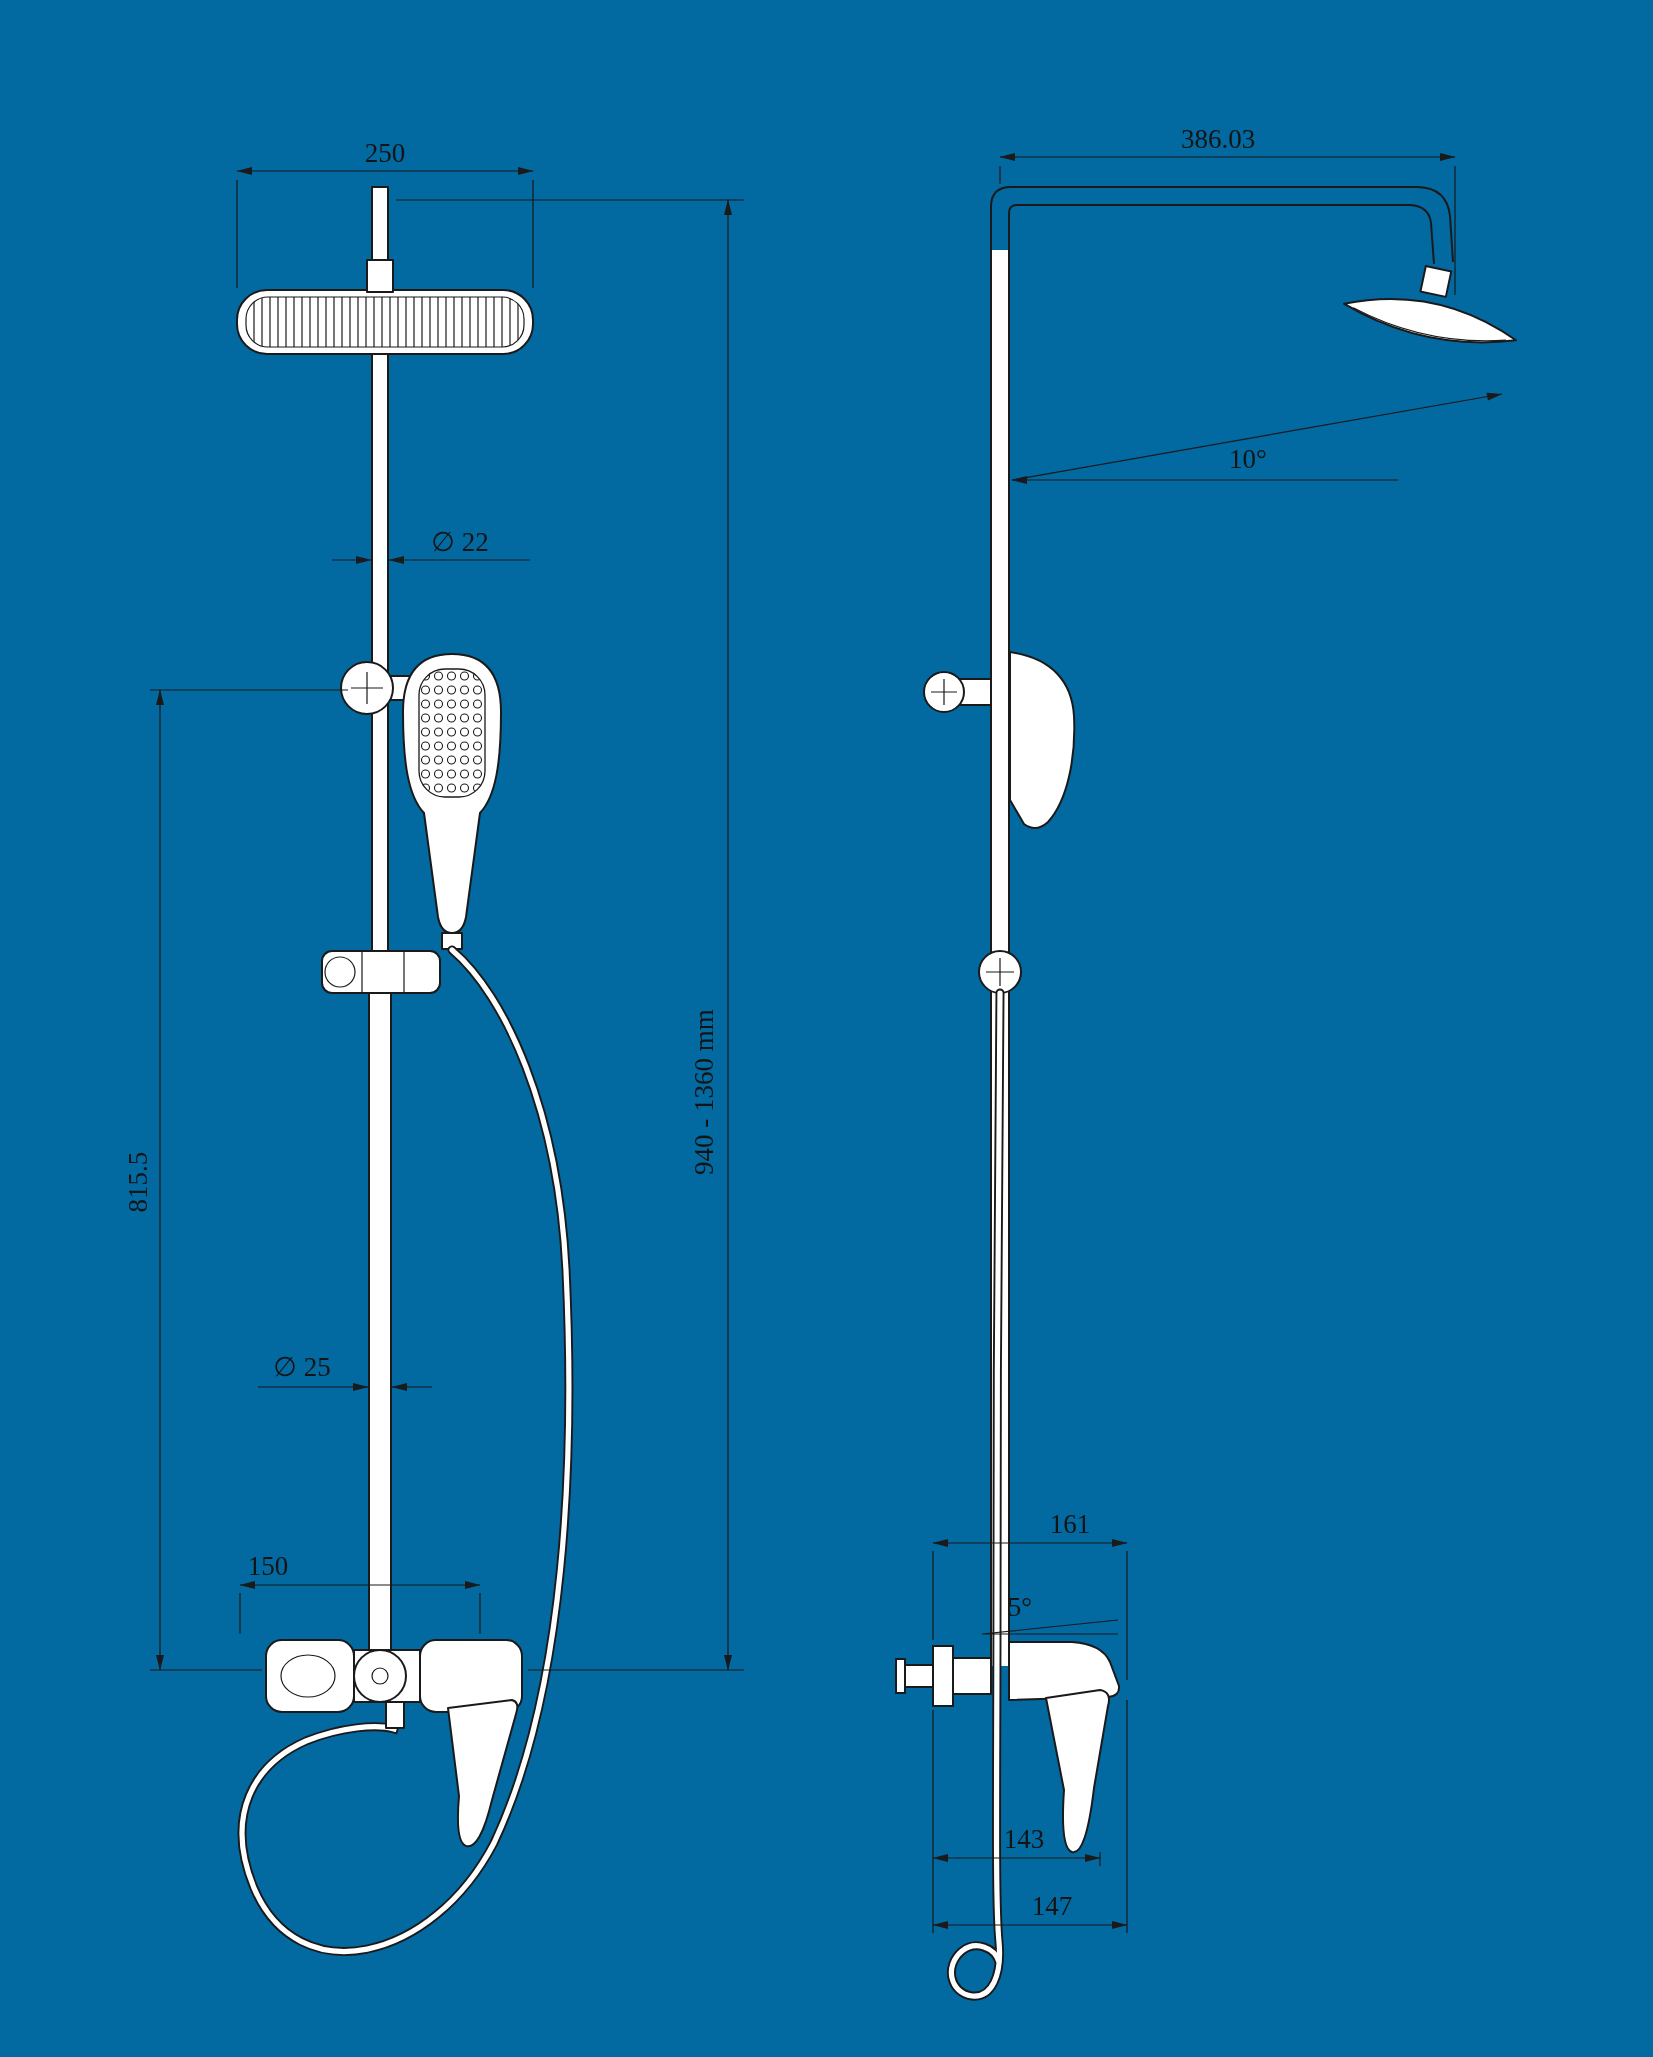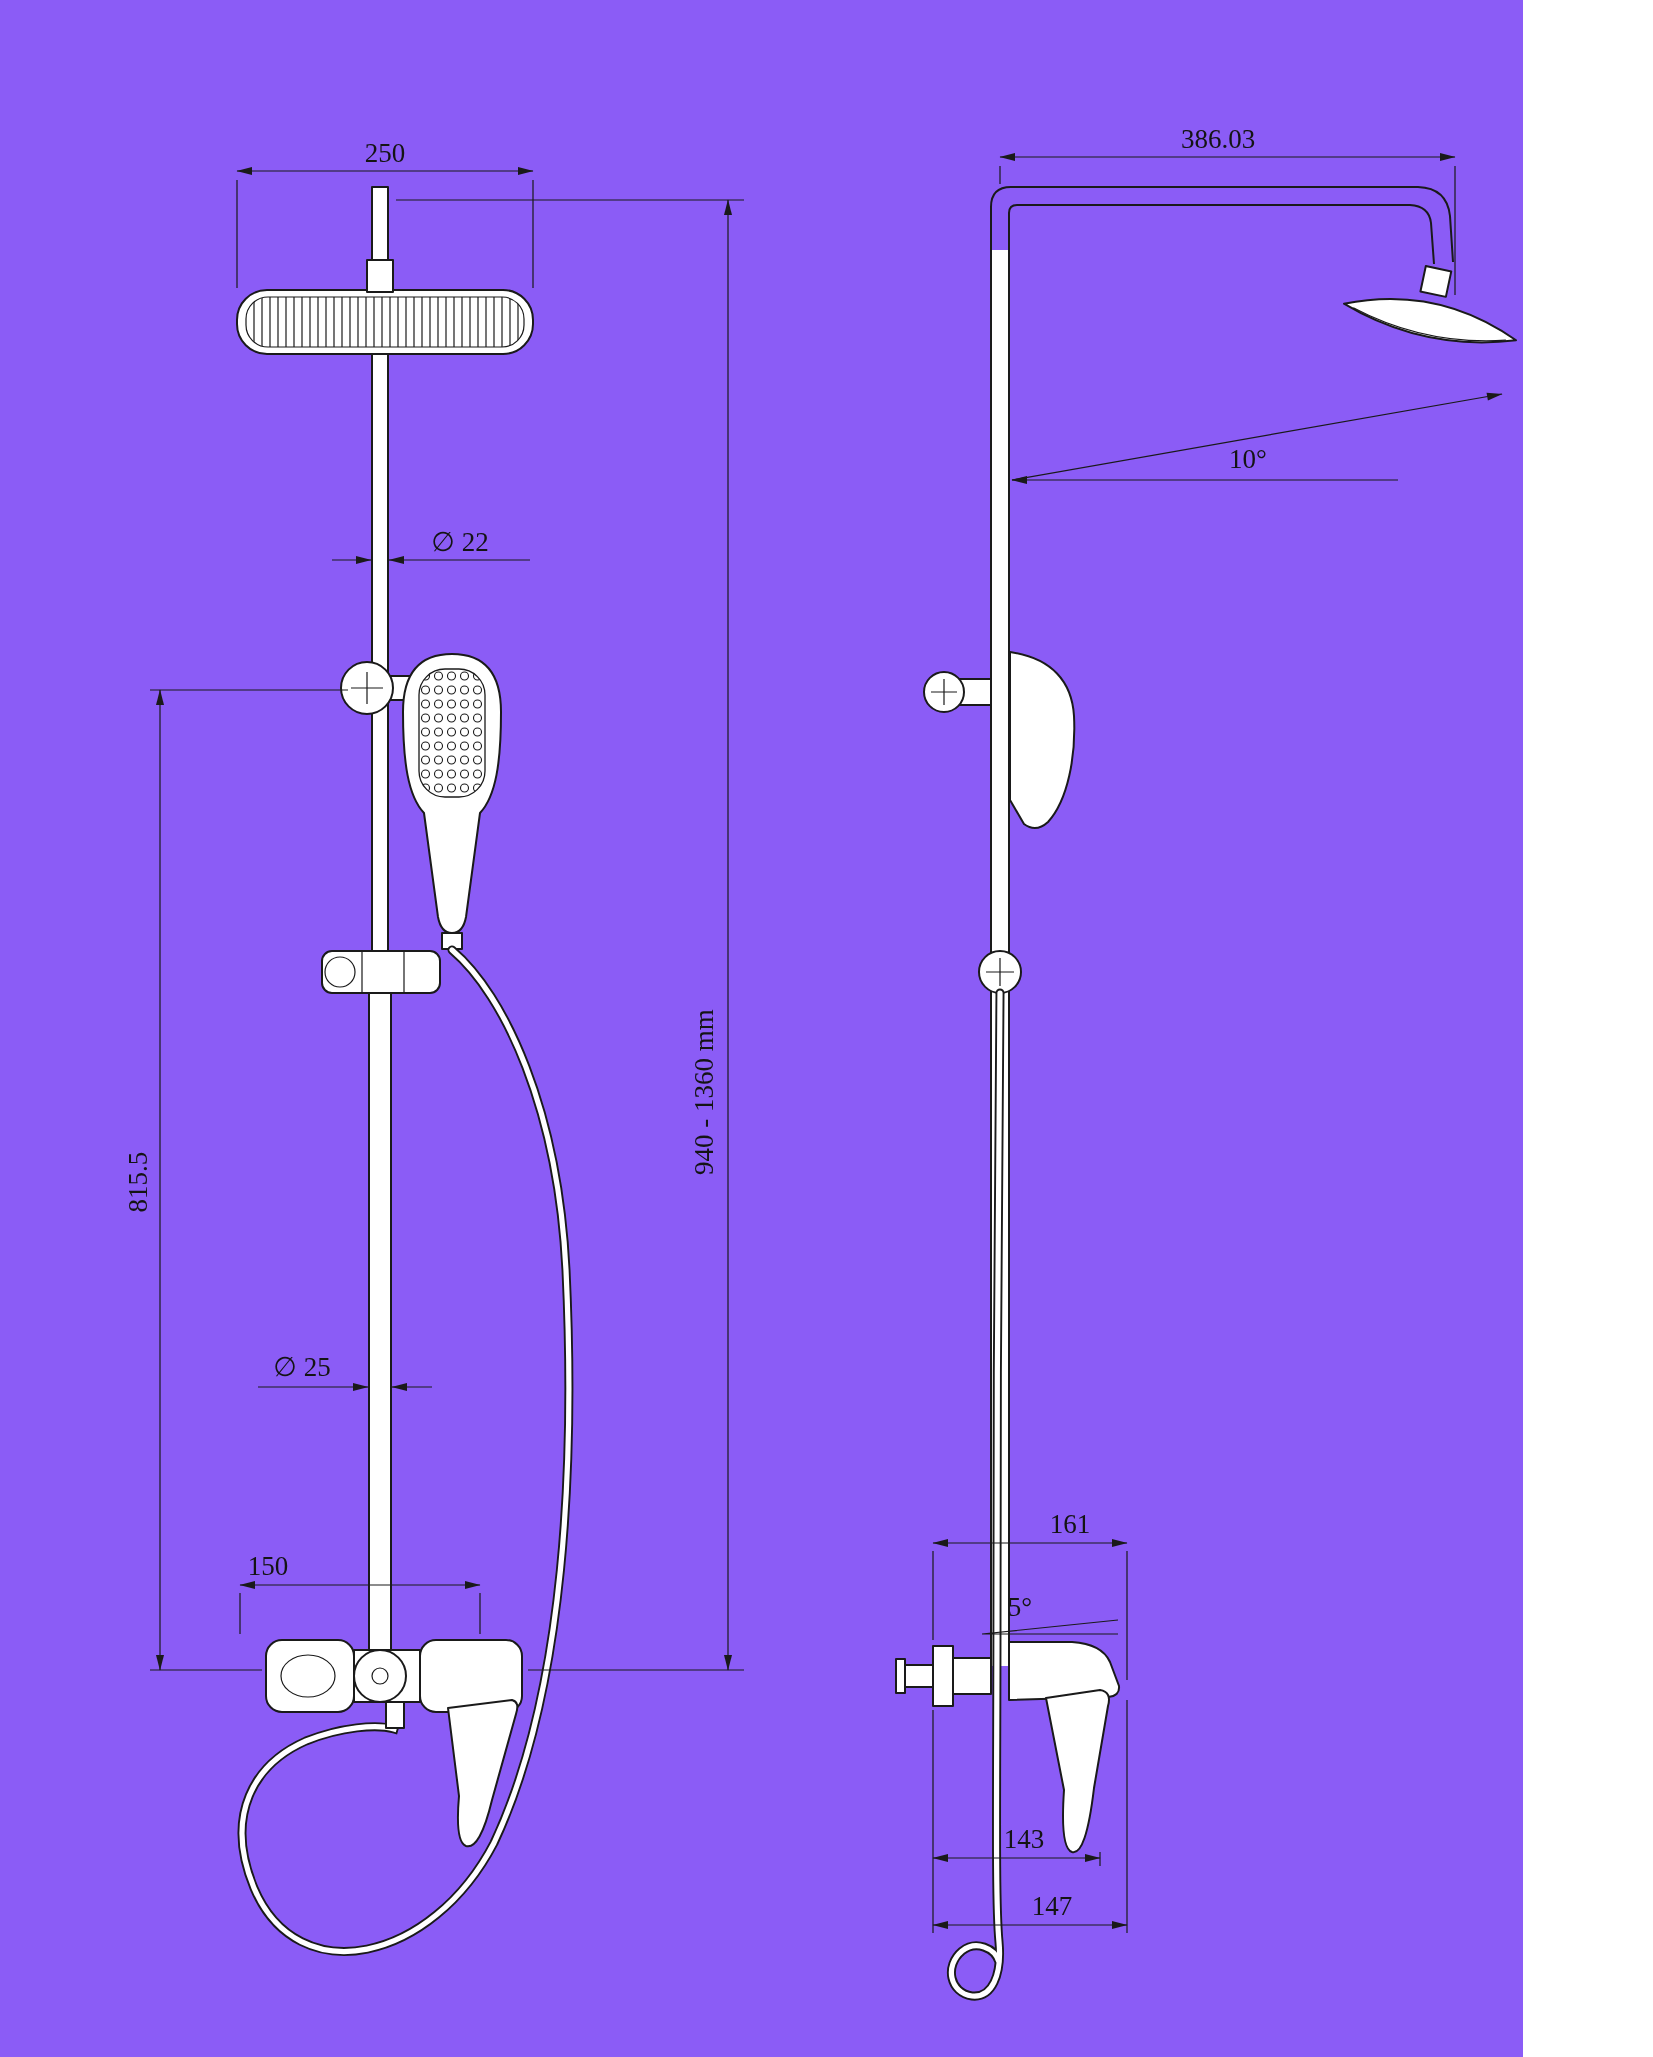--- a/index.html
+++ b/index.html
@@ -1,16 +1,16 @@
 <!DOCTYPE html>
 <html><head>
 <meta charset="utf-8">
 <style>
   html,body{margin:0;padding:0;background:#ffffff;}
-  .canvas{position:relative;width:1523px;height:2057px;background:#8b5cf6;overflow:hidden;}
+  .canvas{position:relative;width:1653px;height:2057px;background:#0369a1;overflow:hidden;}
   svg{position:absolute;left:0;top:0;}
   .s2{stroke:#1a1a1a;stroke-width:2;fill:#ffffff;stroke-linejoin:round;}
   .o2{stroke:#1a1a1a;stroke-width:2;fill:none;stroke-linejoin:round;}
   .t{stroke:#1a1a1a;stroke-width:1.2;fill:none;}
   .dimln{stroke:#1a1a1a;stroke-width:1.2;fill:none;}
   .hoseA{stroke:#1a1a1a;stroke-width:9;fill:none;stroke-linecap:round;}
   .hoseB{stroke:#ffffff;stroke-width:5.2;fill:none;stroke-linecap:round;}
   text.lbl{font-family:"Liberation Serif","DejaVu Serif",serif;font-size:27px;fill:#141414;}
 </style>
 </head>

